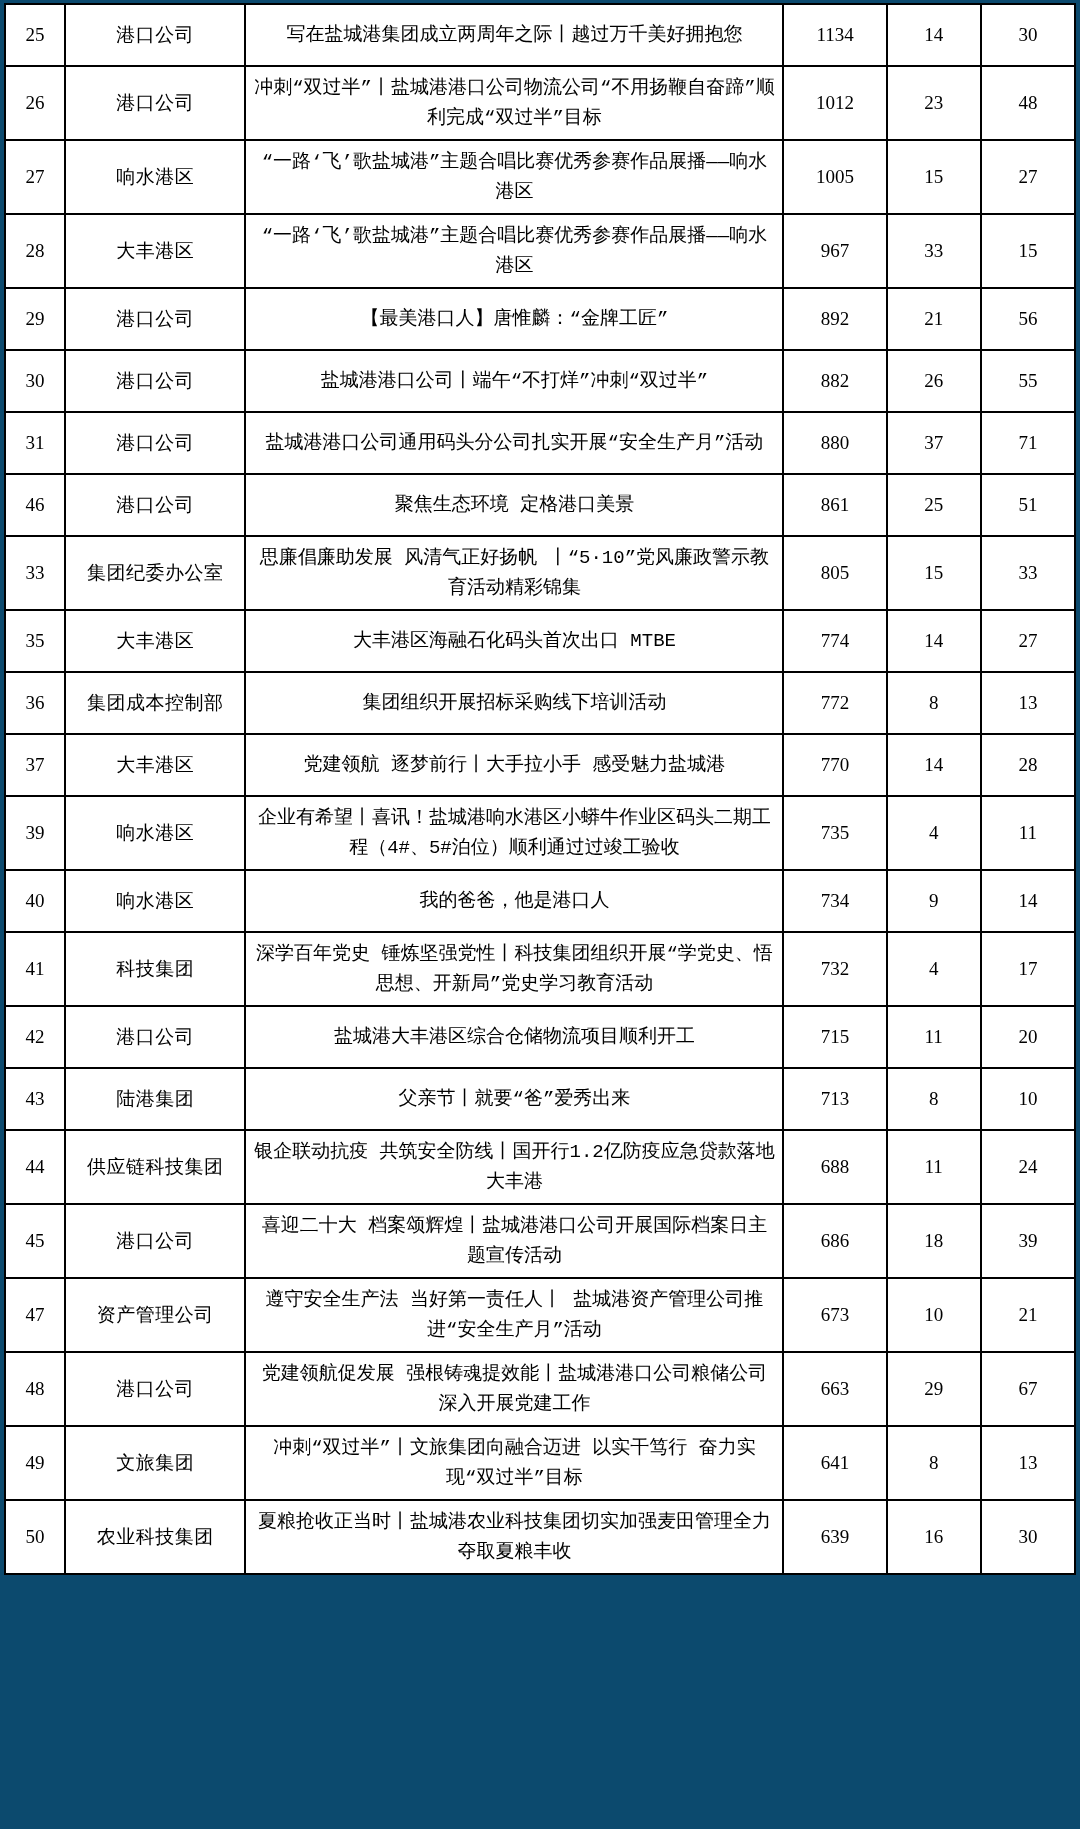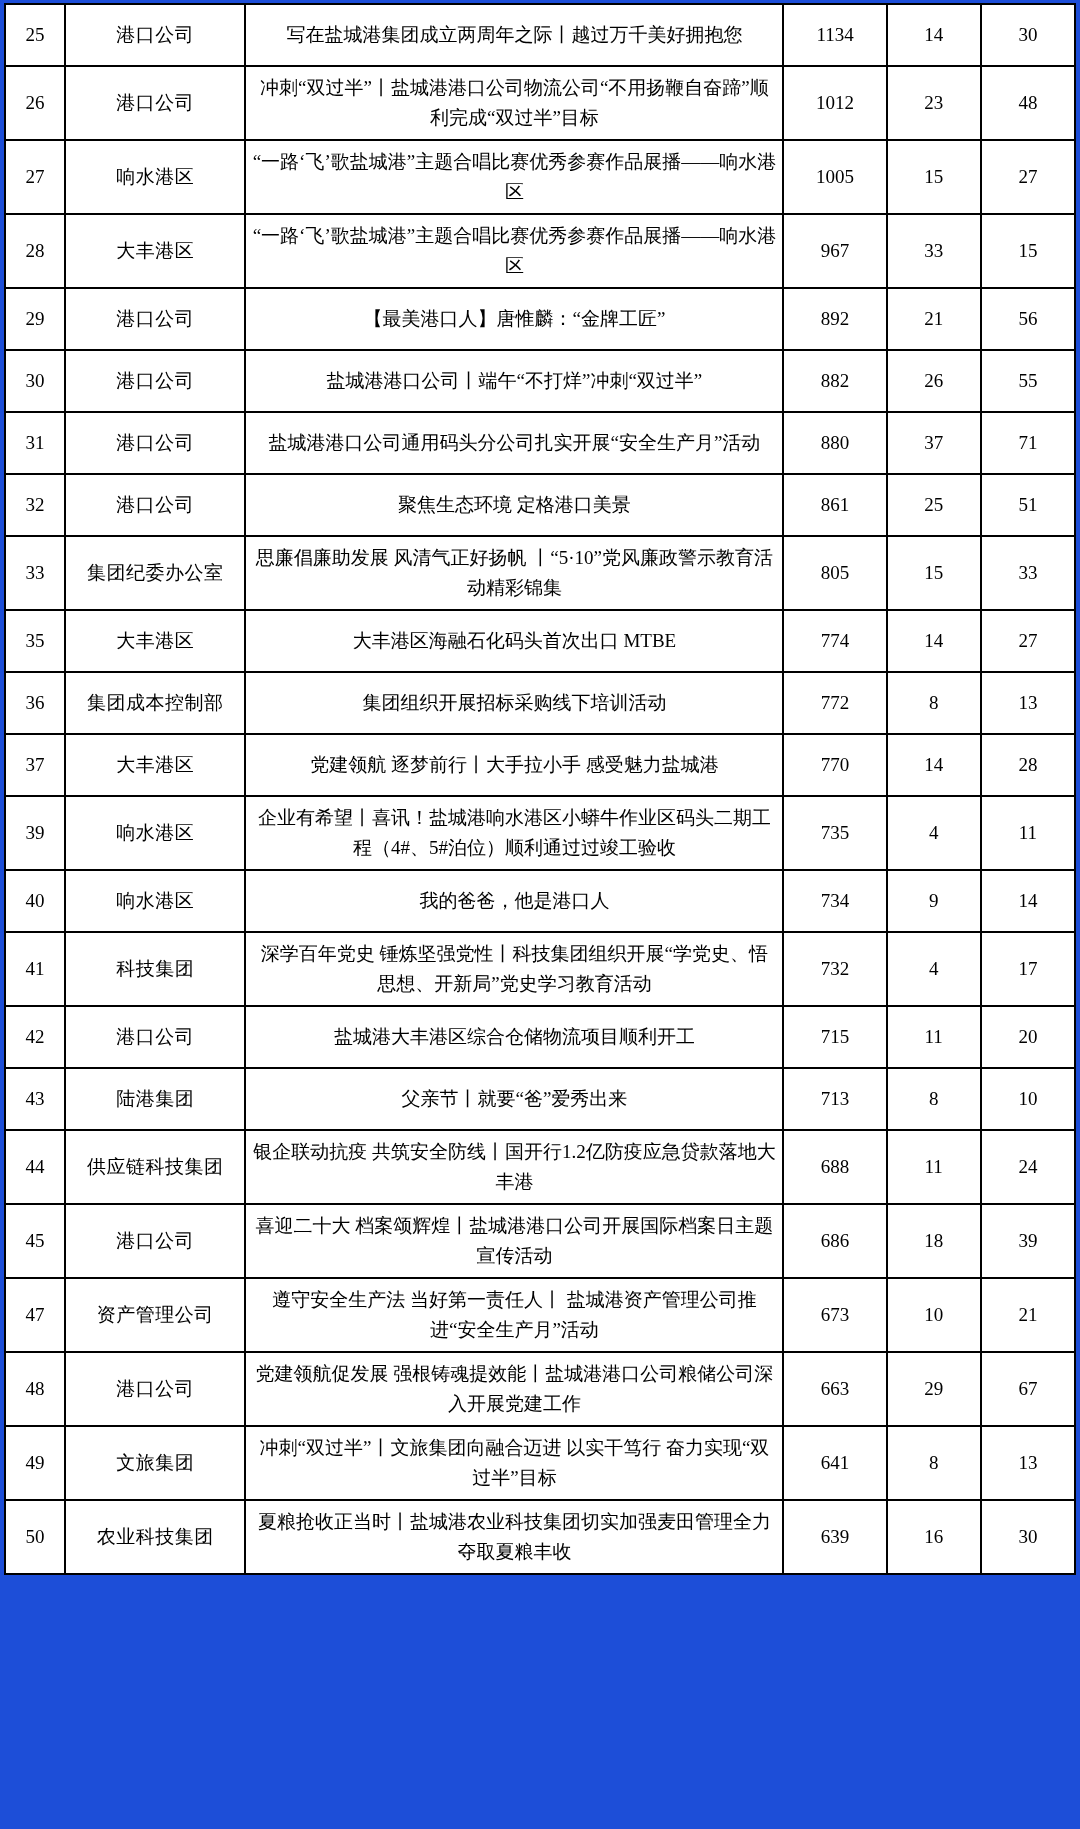--- a/index.html
+++ b/index.html
@@ -6,21 +6,21 @@
     margin: 0;
     padding: 0;
     background: #ffffff;
     width: 1080px;
     color: #000000;
     font-family: "Liberation Serif", "DejaVu Serif", serif;
   }
   .page {
     width: 1080px;
     min-height: 1829px;
-    background: #1d4ed8;
+    background: #0c4a6e;
     box-sizing: border-box;
     padding: 3px 0 0 4px;
   }
   table.doc-table {
     border-collapse: collapse;
     table-layout: fixed;
     width: 1072px;
     background: #ffffff;
   }
   table.doc-table td {
@@ -29,21 +29,21 @@
     vertical-align: middle;
     font-size: 19px;
     line-height: 30px;
     padding: 6px 6px;
     height: 48px;
     overflow: hidden;
     word-break: break-all;
   }
   td.c-rank  { font-size: 19px; }
   td.c-org   { font-size: 19px; letter-spacing: 0.5px; }
-  td.c-title { font-size: 19px; }
+  td.c-title { font-size: 19px; font-family: Liberation Mono, monospace; }
   td.c-num   { font-size: 19px; font-variant-numeric: lining-nums; }
 </style>
 </head>
 <body>
 
 <div class="page">
   <table class="doc-table">
     <colgroup>
       <col style="width:60px">
       <col style="width:180px">
@@ -103,21 +103,21 @@
   </tr>
         <tr>
     <td class="c-rank">31</td>
     <td class="c-org">港口公司</td>
     <td class="c-title">盐城港港口公司通用码头分公司扎实开展“安全生产月”活动</td>
     <td class="c-num">880</td>
     <td class="c-num">37</td>
     <td class="c-num">71</td>
   </tr>
         <tr>
-    <td class="c-rank">32</td>
+    <td class="c-rank">46</td>
     <td class="c-org">港口公司</td>
     <td class="c-title">聚焦生态环境 定格港口美景</td>
     <td class="c-num">861</td>
     <td class="c-num">25</td>
     <td class="c-num">51</td>
   </tr>
         <tr>
     <td class="c-rank">33</td>
     <td class="c-org">集团纪委办公室</td>
     <td class="c-title">思廉倡廉助发展 风清气正好扬帆 丨“5·10”党风廉政警示教育活动精彩锦集</td>

